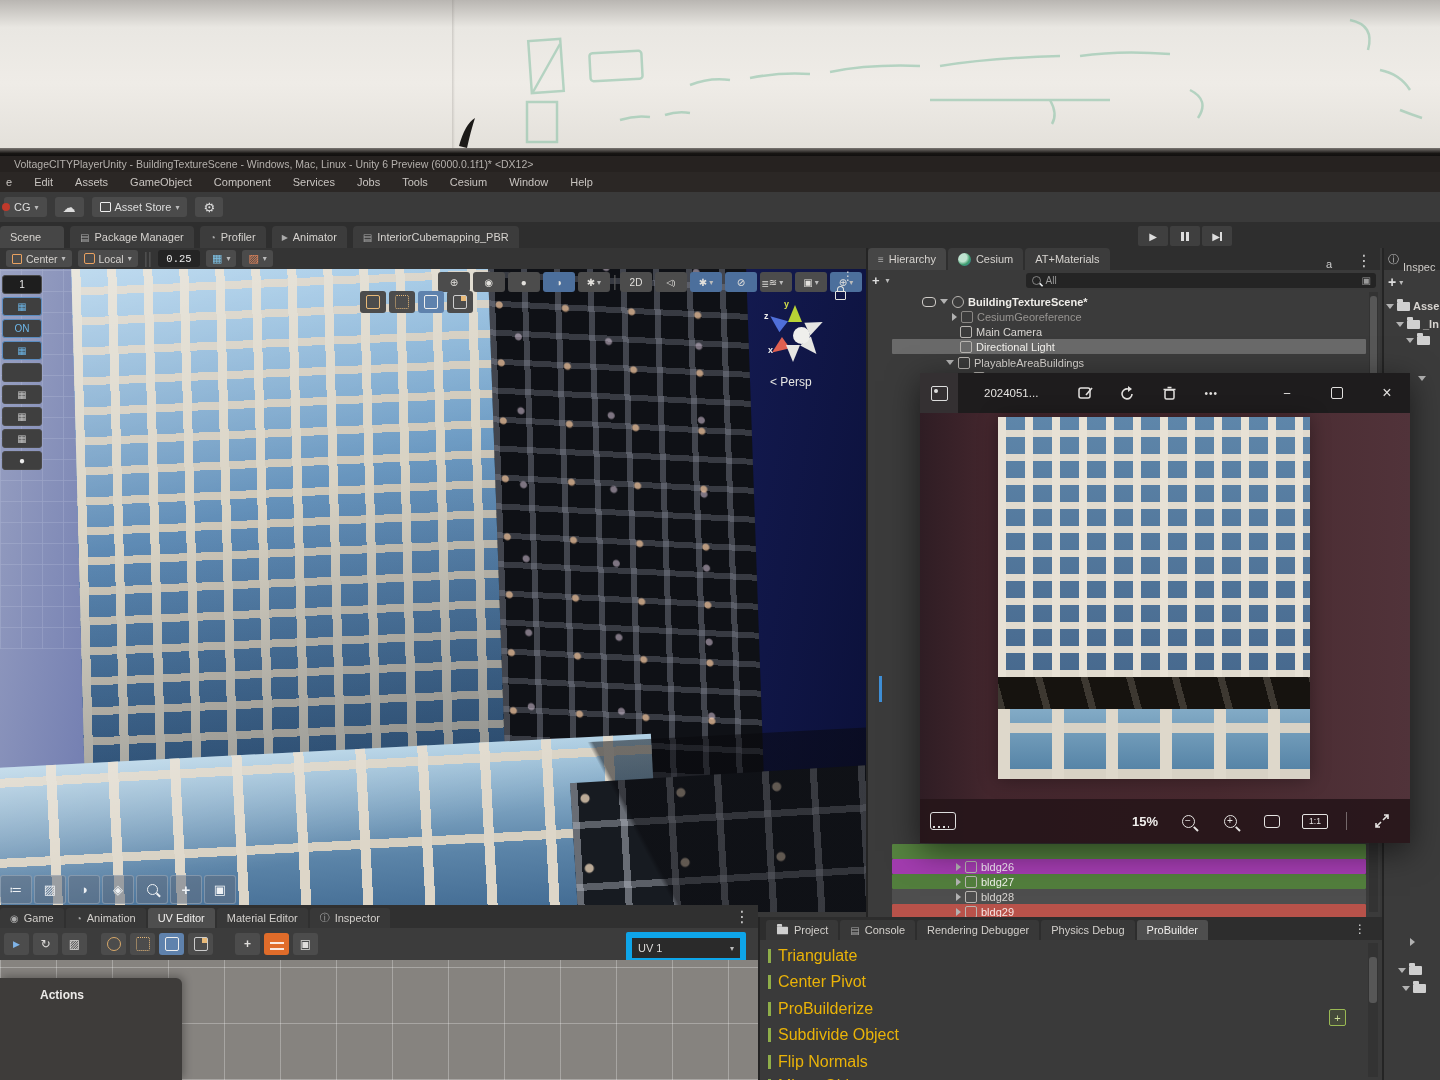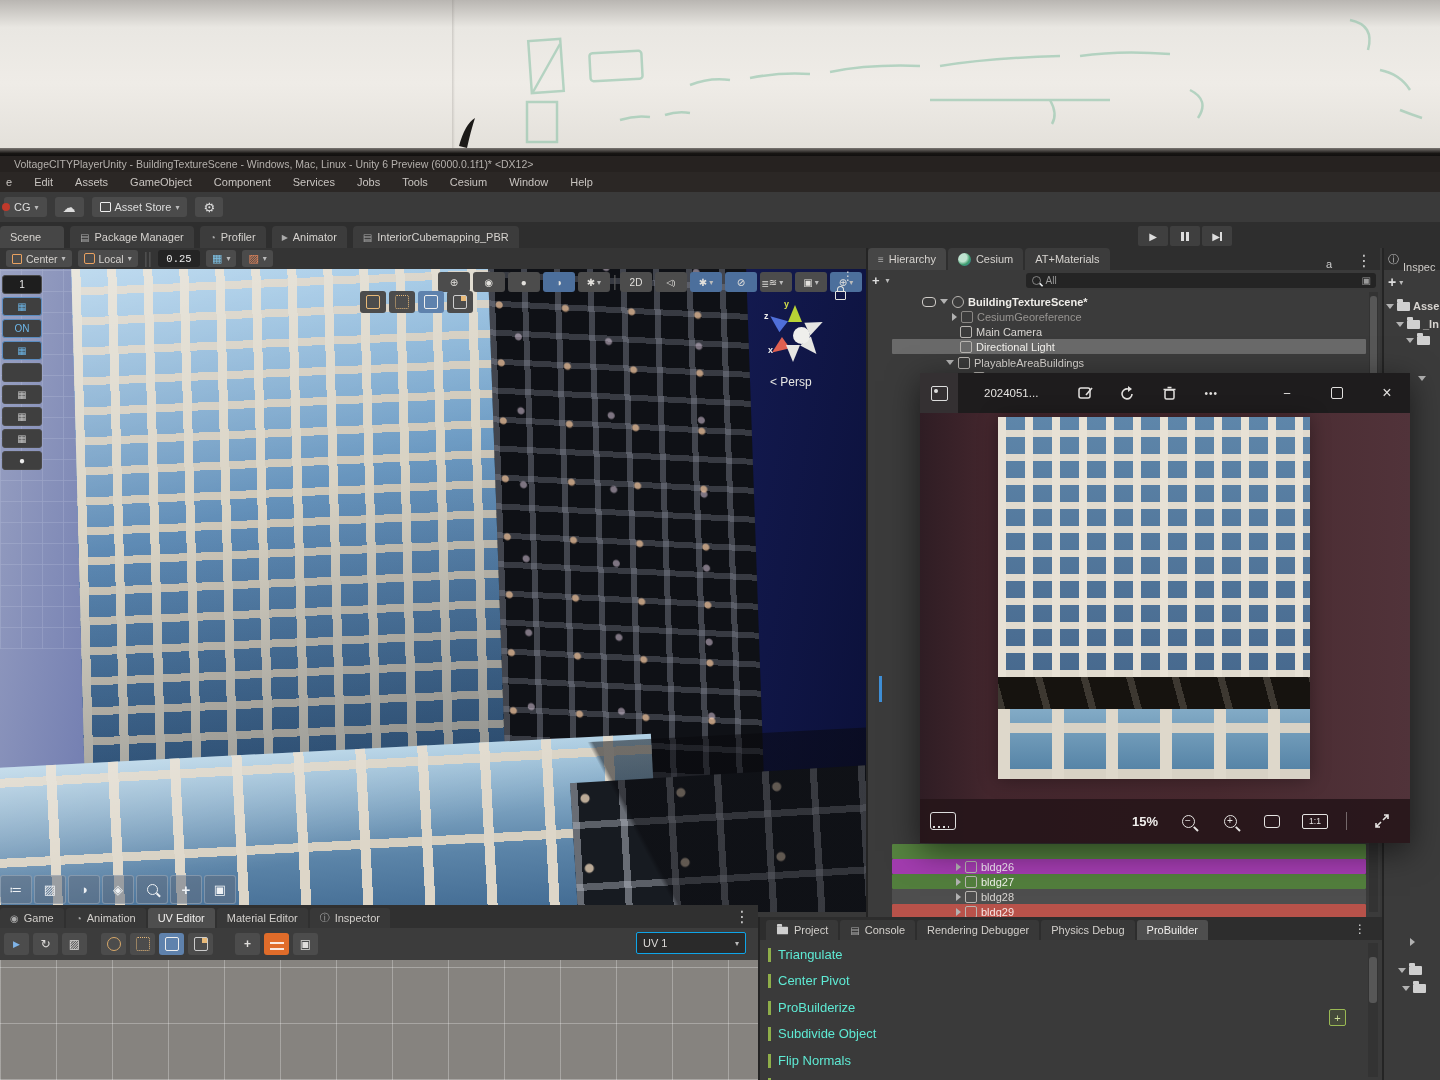--- a/index.html
+++ b/index.html
@@ -146,30 +146,30 @@
   .ratio{min-width:20px;height:13px;border:1.5px solid #e6e4e2;border-radius:2px;color:#e6e4e2;font-size:8.5px;display:flex;align-items:center;justify-content:center;padding:0 2px;}
   .vsep{width:1px;height:18px;background:rgba(230,228,226,.4);}
   
   #bl-tabs{left:0;top:749px;width:758px;height:23px;background:#303030;display:flex;align-items:flex-end;gap:2px;}
   .btab{height:20px;display:flex;align-items:center;gap:5px;padding:0 10px;color:#d2cfcb;font-size:11px;background:#383838;border-radius:3px 3px 0 0;}
   .btab.active{background:#4e4e4e;color:#f0eeec;}
   #uv-toolbar{left:0;top:772px;width:758px;height:32px;background:#3c3c3c;display:flex;align-items:center;gap:4px;padding-left:4px;}
   .uvb{width:25px;height:22px;background:#4c4c4c;border-radius:3px;display:flex;align-items:center;justify-content:center;color:#e0dedc;font-size:12px;}
   .uvb.sel{background:#5f82ad;}
   .uvb.orange{background:#e06c2a;background-image:repeating-linear-gradient(0deg,rgba(255,255,255,.85) 0 2px,transparent 2px 6px);background-size:14px 12px;background-position:center;background-repeat:no-repeat;}
-  #uvdrop{position:absolute;right:12px;top:4px;width:96px;height:20px;background:#2a2a2a;border:1px solid #0ea5e9;border-radius:2px;display:flex;align-items:center;justify-content:space-between;padding:0 6px;color:#dcdad8;font-size:11px;}
+  #uvdrop{position:absolute;right:12px;top:4px;width:96px;height:20px;background:#2a2a2a;border:6px solid #0ea5e9;border-radius:2px;display:flex;align-items:center;justify-content:space-between;padding:0 6px;color:#dcdad8;font-size:11px;}
   #uvcanvas{left:0;top:804px;width:758px;height:120px;background:#86837f;
     background-image:repeating-linear-gradient(90deg,rgba(255,255,255,.28) 0 1px,transparent 1px 56px),
       repeating-linear-gradient(0deg,rgba(255,255,255,.28) 0 1px,transparent 1px 56px);}
   #actions{left:0;top:822px;width:182px;height:102px;background:#3e3c3a;border-radius:0 6px 0 0;box-shadow:2px -2px 8px rgba(0,0,0,.3);}
   #actions span{position:absolute;left:40px;top:10px;color:#eceae8;font-size:12px;font-weight:bold;}
   
   #br{left:758px;top:761px;width:624px;height:163px;background:#3a3a3a;border-left:2px solid #242424;}
   #br-tabs{left:0;top:0;width:100%;height:23px;background:#2d2d2d;display:flex;align-items:flex-end;gap:2px;padding-left:6px;}
-  .pbrow{position:absolute;left:8px;display:flex;align-items:center;gap:7px;color:#5eead4;font-size:13px;}
+  .pbrow{position:absolute;left:8px;display:flex;align-items:center;gap:7px;color:#eab308;font-size:16px;}
   .greenbar{width:3px;height:14px;background:#8fae4a;flex:none;}
   #br-scroll{right:4px;top:26px;width:10px;height:134px;background:#333;}
   #br-scroll i{position:absolute;left:1px;top:14px;width:8px;height:46px;background:#575757;border-radius:3px;}
   #plusbtn{right:36px;top:92px;width:17px;height:17px;border:1.5px solid #9ab954;border-radius:2px;color:#cfe09a;font-size:11px;display:flex;align-items:center;justify-content:center;background:#454a3a;}
   .kebab{color:#ddd;font-size:12px;}
 </style>
 </head>
 <body>
 
 <div class="b" id="whiteboard">
@@ -701,20 +701,23 @@
     <div class="uvb">
         <span>▣</span>
       </div>
     <div id="uvdrop">
       <span>UV 1</span>
       <span class="caret">▾</span>
     </div>
   </div>
 
   <div class="b" id="uvcanvas"></div>
+  <div class="b" id="actions">
+    <span>Actions</span>
+  </div>
 
   <div class="b" id="br">
     <div class="b" id="br-tabs">
       <div class="btab">
         <span class="folder" style="transform:scale(.85);"></span>
         <span>Project</span>
       </div>
       <div class="btab">
         <span style="font-size:10px;color:#aaa;">▤</span>
         <span>Console</span>

